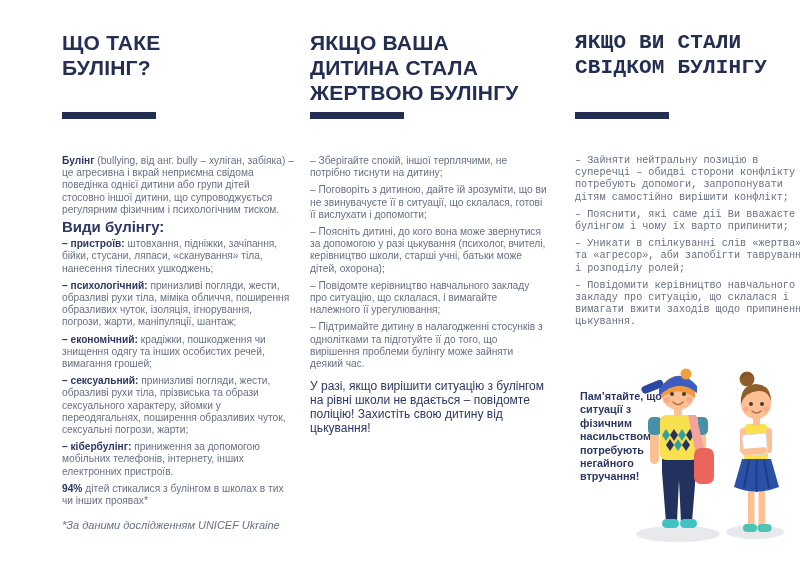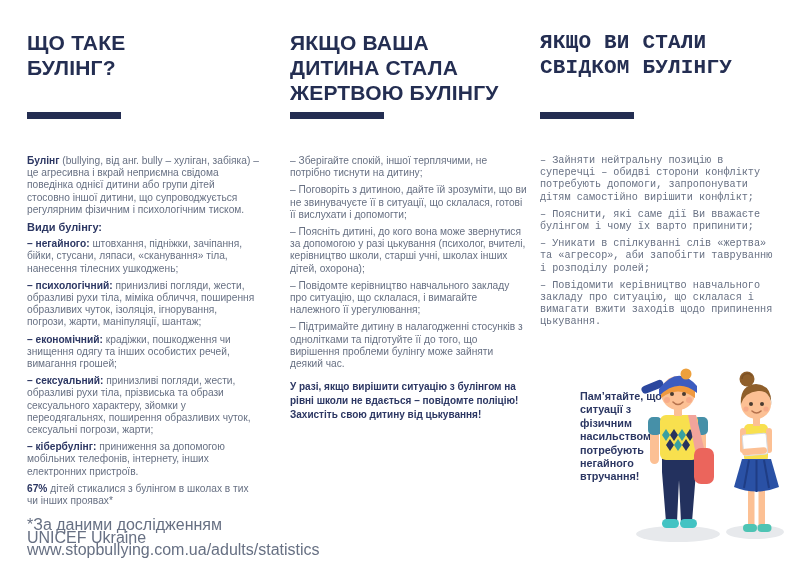--- a/index.html
+++ b/index.html
@@ -1,77 +1,76 @@
 <!DOCTYPE html>
 <html lang="uk" style="--background: #ffffff; --title: #242e52; --bar: #242e52; --body: #677083; --bold: #2c3763;"><head>
 <meta charset="utf-8">
 <style>
   html,body{margin:0;padding:0;background:#ffffff;}
   .page{
     position:relative;width:800px;height:573px;overflow:hidden;
     background:var(--background,#fff);
     font-family:"Liberation Sans",sans-serif;
   }
-  .column{position:absolute;top:30px;}
+  .column{position:absolute;top:30px;margin-left:35px;}
   .col1{left:27px;width:232px;}
-  .col2{left:290px;width:238px;}
+  .col2{left:275px;width:238px;}
   .col3{left:540px;width:238px;font-family:Liberation Mono, monospace;}
   .title{
     margin:0;height:82px;font-size:21px;line-height:25px;font-weight:bold;
     color:var(--title,#242e52);white-space:pre-line;letter-spacing:.2px;
   }
   .bar{width:94px;height:7px;background:var(--bar,#242e52);}
   .body{margin-top:36px;font-size:10.2px;line-height:12.2px;color:var(--body,#677083);}
   .para{margin:0 0 5px 0;}
   .lead{color:var(--bold,#2c3763);font-weight:bold;}
-  .subhead{margin:1px 0 5px 0;font-weight:bold;color:var(--bold,#2c3763);font-size:11px;}
+  .subhead{margin:1px 0 5px 0;font-weight:bold;color:var(--bold,#2c3763);font-size:15px;}
   .stat{margin-top:2px;}
-  .footnote{margin-top:12px;font-size:16px;line-height:12.6px;color:var(--body,#677083);}
+  .footnote{margin-top:12px;font-style:italic;font-size:11px;line-height:12.6px;color:var(--body,#677083);}
   .fline{display:block;}
-  .closing{margin:10px 0 0 0;font-weight:bold;color:var(--bold,#2c3763);font-size:10px;line-height:13.8px;}
+  .closing{margin:10px 0 0 0;font-weight:normal;color:var(--bold,#2c3763);font-size:12px;line-height:13.8px;}
   .reminder{
     position:absolute;left:580px;top:390px;width:104px;
     font-weight:bold;color:var(--bold,#2c3763);font-size:10.8px;line-height:13.4px;
   }
   .illustration{position:absolute;left:636px;top:360px;width:164px;height:204px;}
 </style>
 </head>
 <body>
 
 <div class="page">
 
   <section class="column col1">
     <h1 class="title">ЩО ТАКЕ
 БУЛІНГ?</h1>
     <div class="bar"></div>
     <div class="body">
       <p class="para"><b class="lead">Булінг</b><span> (bullying, від анг. bully – хуліган, забіяка) – це агресивна і вкрай неприємна свідома поведінка однієї дитини або групи дітей стосовно іншої дитини, що супроводжується регулярним фізичним і психологічним тиском.</span></p>
       <p class="subhead">Види булінгу:</p>
-      <p class="para"><b class="lead">– негайного:</b><span> штовхання, підніжки, зачіпання, бійки, стусани, ляпаси, «сканування» тіла, нанесення тілесних ушкоджень;</span></p>
+      <p class="para"><b class="lead">– пристроїв:</b><span> штовхання, підніжки, зачіпання, бійки, стусани, ляпаси, «сканування» тіла, нанесення тілесних ушкоджень;</span></p>
       <p class="para"><b class="lead">– психологічний:</b><span> принизливі погляди, жести, образливі рухи тіла, міміка обличчя, поширення образливих чуток, ізоляція, ігнорування, погрози, жарти, маніпуляції, шантаж;</span></p>
       <p class="para"><b class="lead">– економічний:</b><span> крадіжки, пошкодження чи знищення одягу та інших особистих речей, вимагання грошей;</span></p>
       <p class="para"><b class="lead">– сексуальний:</b><span> принизливі погляди, жести, образливі рухи тіла, прізвиська та образи сексуального характеру, зйомки у переодягальнях, поширення образливих чуток, сексуальні погрози, жарти;</span></p>
       <p class="para"><b class="lead">– кібербулінг:</b><span> приниження за допомогою мобільних телефонів, інтернету, інших електронних пристроїв.</span></p>
-      <p class="para stat"><b class="lead">67%</b><span> дітей стикалися з булінгом в школах в тих чи інших проявах*</span></p>
+      <p class="para stat"><b class="lead">94%</b><span> дітей стикалися з булінгом в школах в тих чи інших проявах*</span></p>
       <div class="footnote">
         <span class="fline">*За даними дослідженням UNICEF Ukraine</span>
-        <span class="fline">www.stopbullying.com.ua/adults/statistics</span>
       </div>
     </div>
   </section>
 
   <section class="column col2">
     <h1 class="title">ЯКЩО ВАША
 ДИТИНА СТАЛА
 ЖЕРТВОЮ БУЛІНГУ</h1>
     <div class="bar"></div>
     <div class="body">
       <p class="para">– Зберігайте спокій, іншої терплячими, не потрібно тиснути на дитину;</p>
       <p class="para">– Поговоріть з дитиною, дайте їй зрозуміти, що ви не звинувачуєте її в ситуації, що склалася, готові її вислухати і допомогти;</p>
-      <p class="para">– Поясніть дитині, до кого вона може звернутися за допомогою у разі цькування (психолог, вчителі, керівництво школи, старші учні, школах інших дітей, охорона);</p>
+      <p class="para">– Поясніть дитині, до кого вона може звернутися за допомогою у разі цькування (психолог, вчителі, керівництво школи, старші учні, батьки може дітей, охорона);</p>
       <p class="para">– Повідомте керівництво навчального закладу про ситуацію, що склалася, і вимагайте належного її урегулювання;</p>
       <p class="para">– Підтримайте дитину в налагодженні стосунків з однолітками та підготуйте її до того, що вирішення проблеми булінгу може зайняти деякий час.</p>
       <p class="closing">У разі, якщо вирішити ситуацію з булінгом на рівні школи не вдається – повідомте поліцію! Захистіть свою дитину від цькування!</p>
     </div>
   </section>
 
   <section class="column col3">
     <h1 class="title">ЯКЩО ВИ СТАЛИ
 СВІДКОМ БУЛІНГУ</h1>
     <div class="bar"></div>

